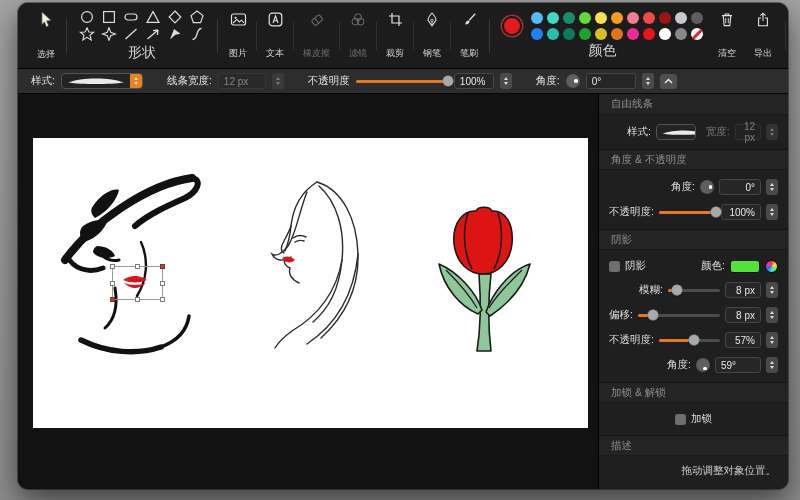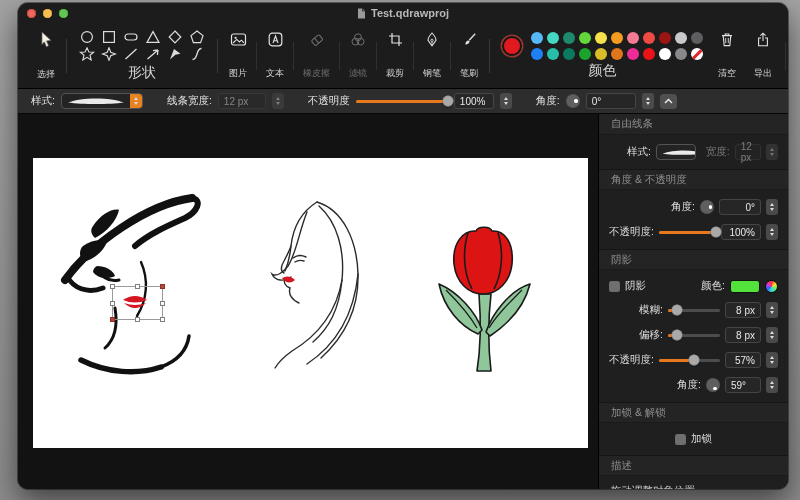--- a/index.html
+++ b/index.html
@@ -75,21 +75,21 @@
   .dial { width:14px; height:14px; border-radius:50%; background:#5f5f5f; position:relative; flex:none;
     box-shadow:inset 0 0 1px #333; }
   .dial .dot { position:absolute; width:3.5px; height:3.5px; border-radius:50%; background:#fff; }
   .dot.a0 { right:1.8px; top:5.2px; }
   .dot.a59 { right:3.2px; bottom:1.6px; }
 
   .collapse-btn { width:17px; height:15px; background:#4f4f4f; border-radius:3.5px;
     display:flex; align-items:center; justify-content:center; }
 
   
-  .content { flex:1; display:flex; min-height:0; }
+  .content { flex:1; display:flex; min-height:0;text-align:right; }
   .canvas { flex:1; background:#121212; position:relative; }
   .artboard { position:absolute; left:15px; top:44px; width:555px; height:290px; background:#fff; }
   .drawing { position:absolute; }
 
   .selbox { position:absolute; left:79px; top:128px; width:51px; height:34px;
     border:1px solid #9a9a9a; }
   .handle { position:absolute; width:5px; height:5px; background:#fff; border:1px solid #7e7e7e; }
   .handle.red { background:#b5473d; border-color:#8c2f27; }
 
   
@@ -108,34 +108,20 @@
     background:conic-gradient(#f33,#fd3,#6e6,#3dd,#36f,#d3d,#f33); }
   .desc-text { padding:8px 12px; color:#cfcfcf; }
 
   svg { display:block; }
 </style>
 </head>
 <body>
 
 <div class="window">
 
-  <div class="titlebar">
-    <div class="lights">
-      <span class="light red"></span>
-      <span class="light yellow"></span>
-      <span class="light green"></span>
-    </div>
-    <div class="wtitle">
-      <svg width="9" height="11" viewBox="0 0 9 11">
-        <path d="M1,.5 H5.5 L8,3 V10.5 H1 Z" fill="#9a9a9a"></path>
-          <path d="M5.5,.5 V3 H8" fill="none" stroke="#1c1c1c" stroke-width=".8"></path>
-      </svg>
-      <span>Test.qdrawproj</span>
-    </div>
-  </div>
 
   <div class="toolbar">
 
     <div class="titem">
       <svg width="15" height="17" viewBox="0 0 15 17">
         <path d="M3,1 L12,9.4 L7.6,9.9 L9.6,14.8 L7.3,15.8 L5.4,10.9 L2.9,13.5 Z" fill="#f4f0e2" stroke="#555" stroke-width=".7"></path>
       </svg>
       <span>选择</span>
     </div>
 
@@ -509,21 +495,21 @@
           <div class="fill" style="width: 18%;"></div>
           <div class="thumb" style="left: 18%;"></div>
         </div>
         <span class="vbox right" style="width:36px;">8 px</span>
         <span class="stp">
             <i class="up"></i>
             <i class="dn"></i>
           </span>
       </div>
       <div class="srow">
-        <span class="lbl" style="margin-left:30px;">偏移:</span>
+        <span class="lbl" style="">偏移:</span>
         <div class="slider" style="flex:1;">
           <div class="fill" style="width: 18%;"></div>
           <div class="thumb" style="left: 18%;"></div>
         </div>
         <span class="vbox right" style="width:36px;">8 px</span>
         <span class="stp">
             <i class="up"></i>
             <i class="dn"></i>
           </span>
       </div>
@@ -538,21 +524,21 @@
             <i class="up"></i>
             <i class="dn"></i>
           </span>
       </div>
       <div class="srow">
         <span class="spacer"></span>
         <span class="lbl">角度:</span>
         <span class="dial">
             <span class="dot a59"></span>
           </span>
-        <span class="vbox" style="width:36px;">59°</span>
+        <span class="vbox" style="width:46px;">59°</span>
         <span class="stp">
             <i class="up"></i>
             <i class="dn"></i>
           </span>
       </div>
 
       <div class="shead">加锁 &amp; 解锁</div>
       <div class="srow" style="justify-content:center;">
         <span class="cb"></span>
         <span class="lbl">加锁</span>

